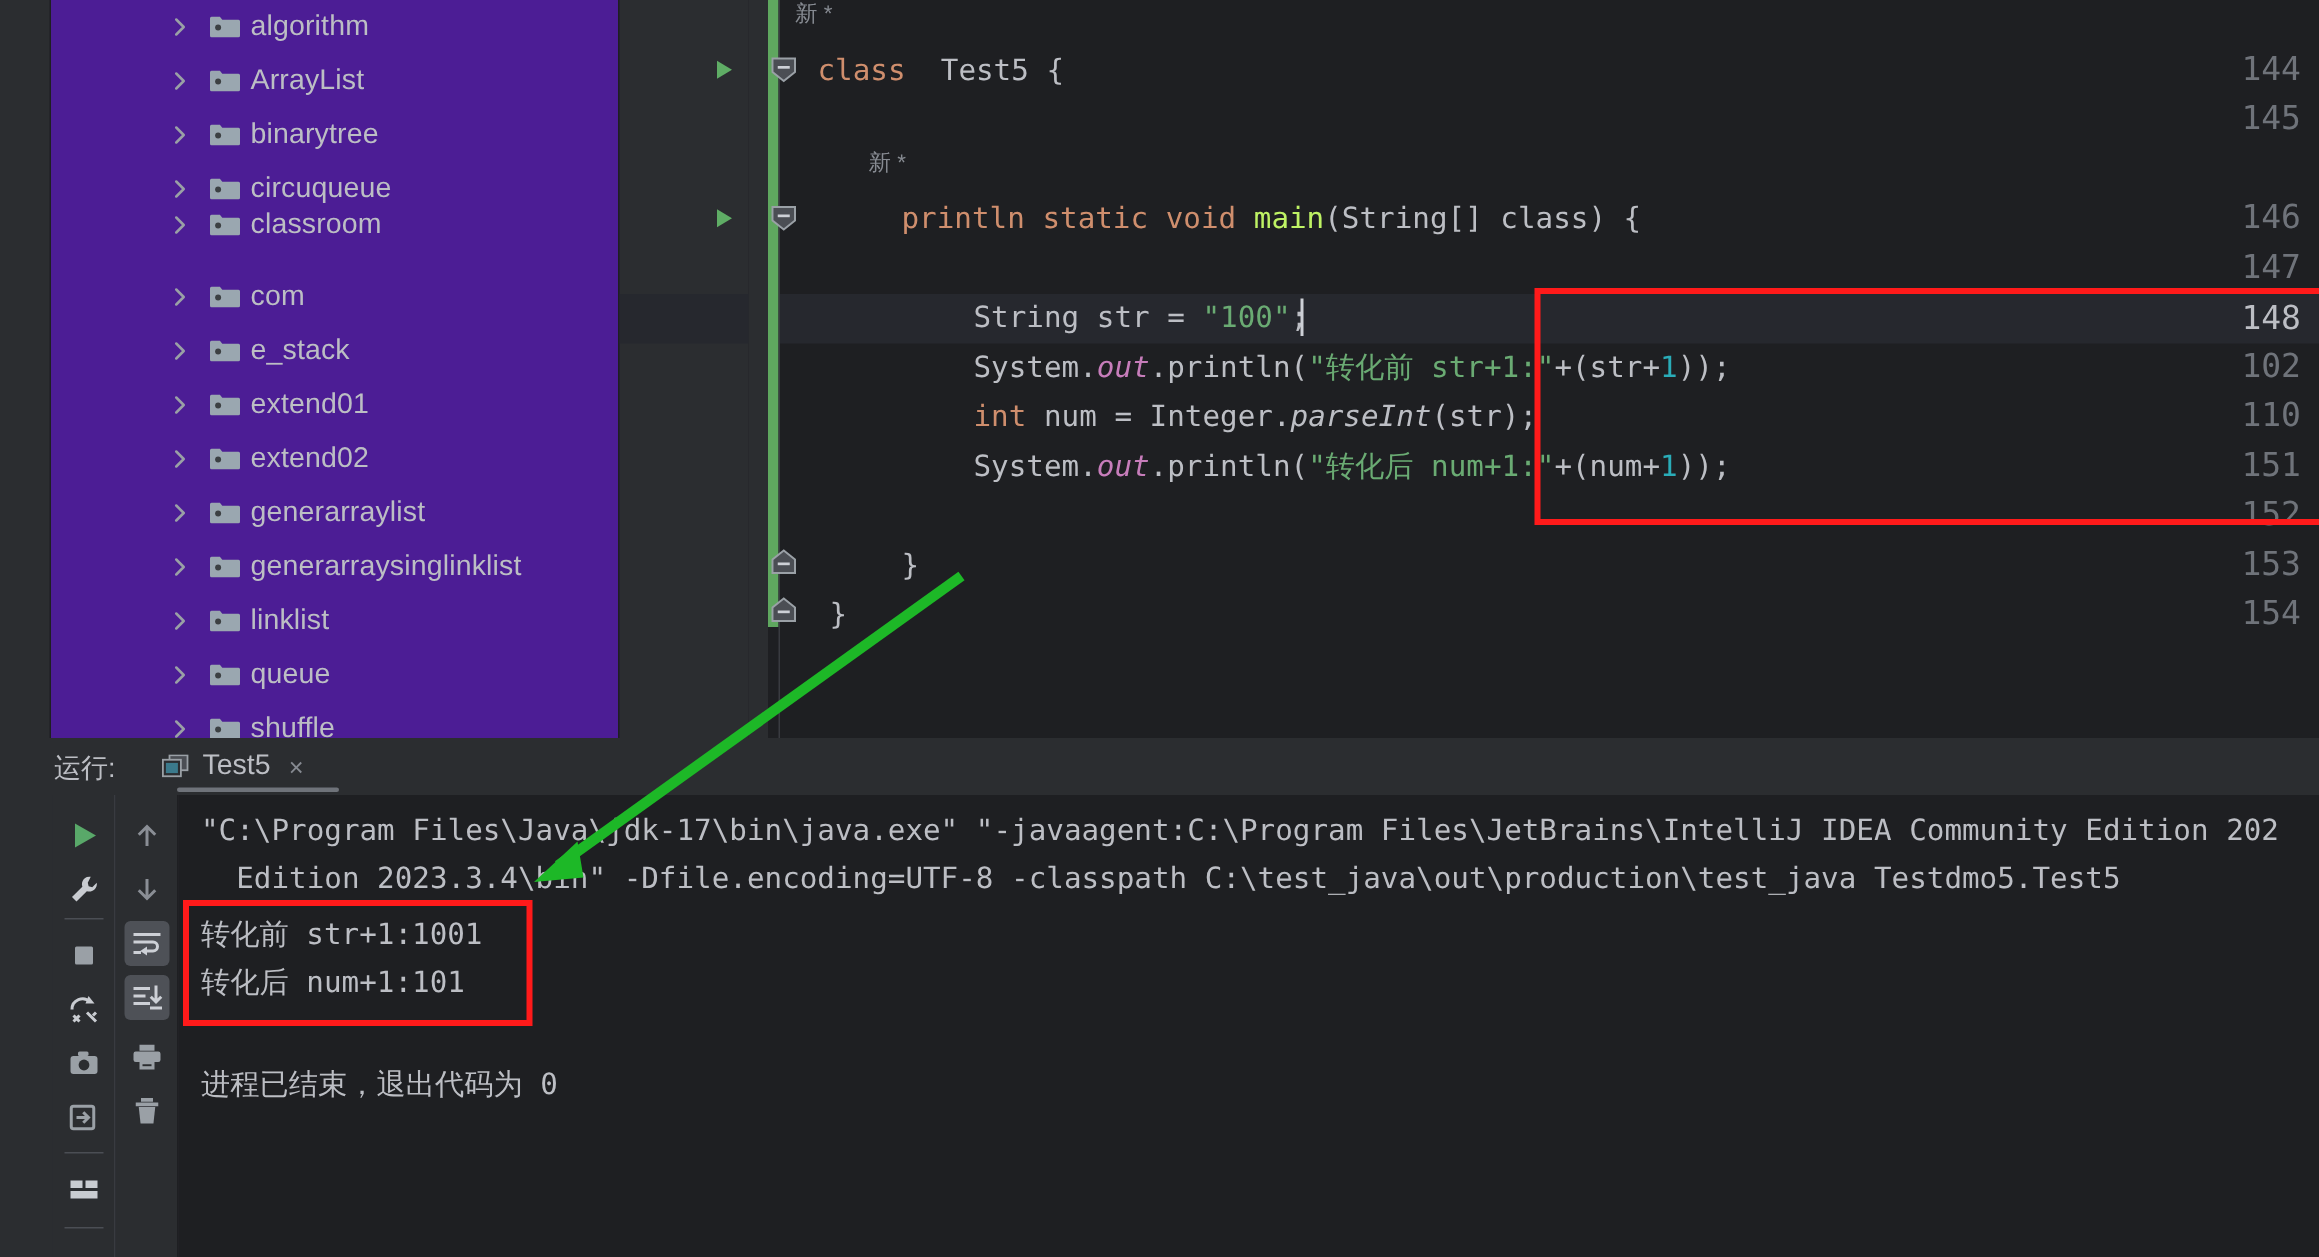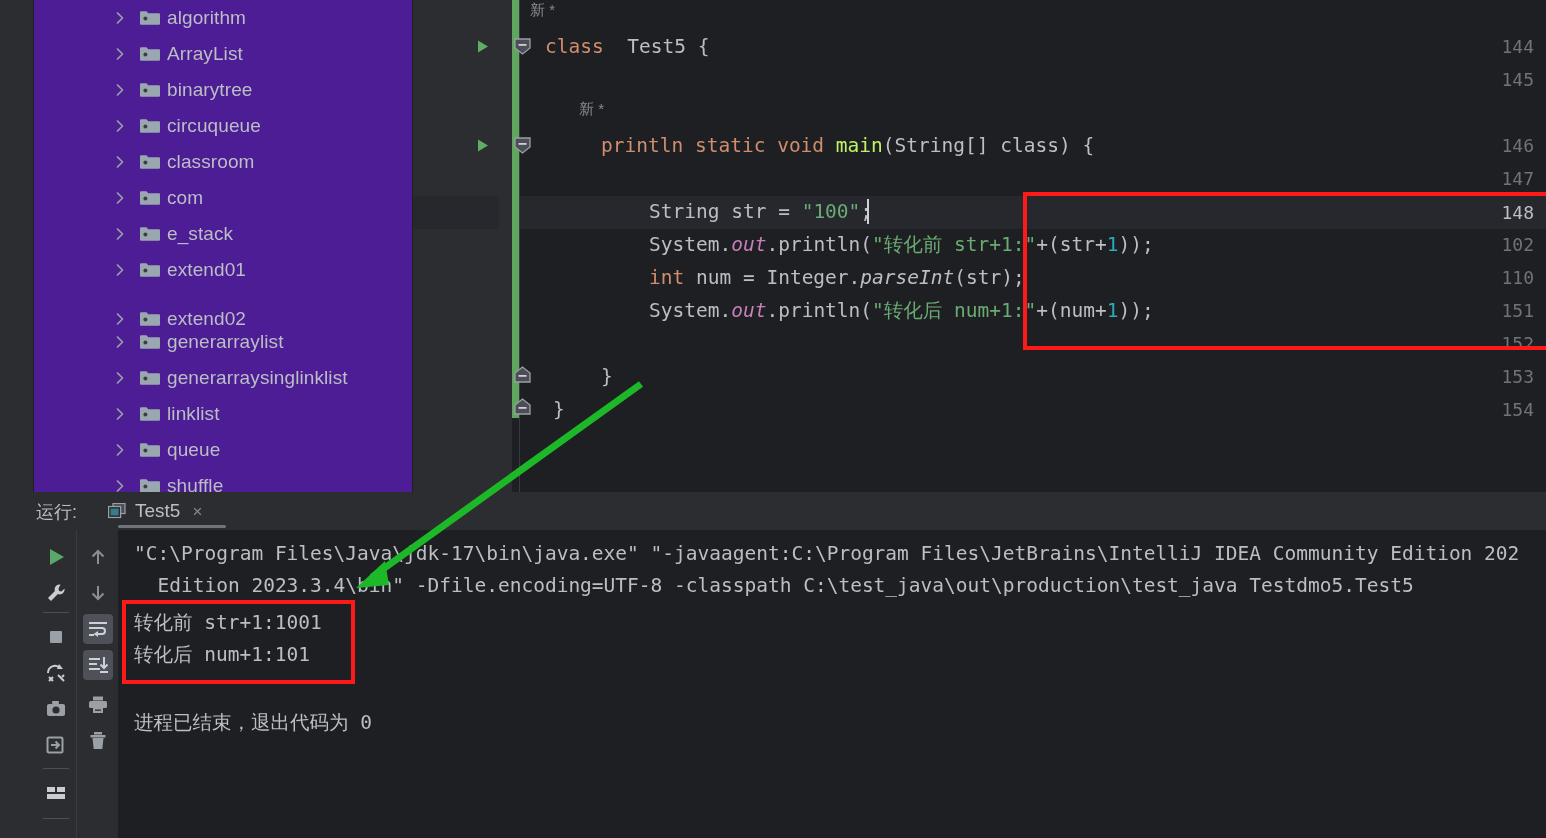--- a/index.html
+++ b/index.html
@@ -101,21 +101,21 @@
   }
 
   .ln {
     position: absolute;
     right: 0;
     width: 86px;
     box-sizing: border-box;
     padding-right: 12px;
     text-align: right;
     font-family: "DejaVu Sans Mono", monospace;
-    font-size: 18px;
+    font-size: 22px;
     color: #6f737a;
     line-height: 33px;
     height: 33px;
   }
   .ln.cur { color: #bcbec4; }
   .ln-hl {
     position: absolute;
     left: 0; width: 86px; height: 33px;
     background: #26282e;
   }
@@ -353,21 +353,21 @@
             </svg>
           </span>
           <span class="folder-ico">
             <svg width="20" height="16" viewBox="0 0 20 16">
               <path d="M0 2.2a1 1 0 0 1 1-1h5.6l1.6 2H19a1 1 0 0 1 1 1v9.6a1 1 0 0 1-1 1H1a1 1 0 0 1-1-1z" fill="#9aa7b0"></path>
               <circle cx="5.4" cy="8.4" r="2" fill="#3c4043"></circle>
             </svg>
           </span>
           <span class="tree-label">circuqueue</span>
         </div>
-        <div class="tree-row" style="top: 144px; position: absolute; left: 0px; width: 379px; text-decoration: underline;">
+        <div class="tree-row" style="top: 132px; position: absolute; left: 0px; width: 379px; text-decoration: underline;">
           <span class="chevron">
             <svg width="14" height="14" viewBox="0 0 14 14">
               <path d="M4.5 2L9.5 7L4.5 12" stroke="#9aa0a6" stroke-width="1.7" fill="none" stroke-linecap="round" stroke-linejoin="round"></path>
             </svg>
           </span>
           <span class="folder-ico">
             <svg width="20" height="16" viewBox="0 0 20 16">
               <path d="M0 2.2a1 1 0 0 1 1-1h5.6l1.6 2H19a1 1 0 0 1 1 1v9.6a1 1 0 0 1-1 1H1a1 1 0 0 1-1-1z" fill="#9aa7b0"></path>
               <circle cx="5.4" cy="8.4" r="2" fill="#3c4043"></circle>
             </svg>
@@ -409,21 +409,21 @@
             </svg>
           </span>
           <span class="folder-ico">
             <svg width="20" height="16" viewBox="0 0 20 16">
               <path d="M0 2.2a1 1 0 0 1 1-1h5.6l1.6 2H19a1 1 0 0 1 1 1v9.6a1 1 0 0 1-1 1H1a1 1 0 0 1-1-1z" fill="#9aa7b0"></path>
               <circle cx="5.4" cy="8.4" r="2" fill="#3c4043"></circle>
             </svg>
           </span>
           <span class="tree-label">extend01</span>
         </div>
-        <div class="tree-row" style="top: 301px; position: absolute; left: 0px; width: 379px; text-decoration: underline;">
+        <div class="tree-row" style="top: 288px; position: absolute; left: 0px; width: 379px; text-decoration: underline;">
           <span class="chevron">
             <svg width="14" height="14" viewBox="0 0 14 14">
               <path d="M4.5 2L9.5 7L4.5 12" stroke="#9aa0a6" stroke-width="1.7" fill="none" stroke-linecap="round" stroke-linejoin="round"></path>
             </svg>
           </span>
           <span class="folder-ico">
             <svg width="20" height="16" viewBox="0 0 20 16">
               <path d="M0 2.2a1 1 0 0 1 1-1h5.6l1.6 2H19a1 1 0 0 1 1 1v9.6a1 1 0 0 1-1 1H1a1 1 0 0 1-1-1z" fill="#9aa7b0"></path>
               <circle cx="5.4" cy="8.4" r="2" fill="#3c4043"></circle>
             </svg>

